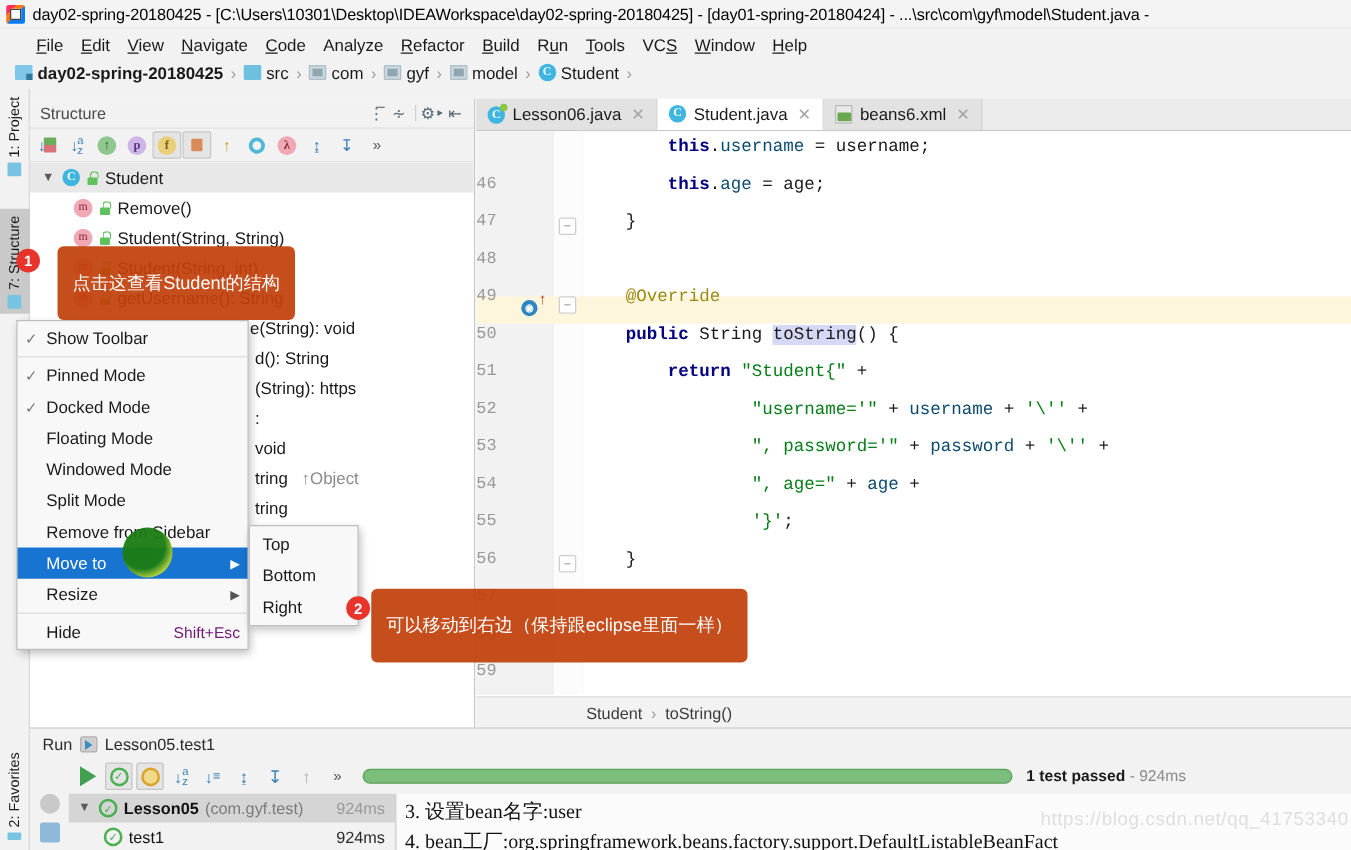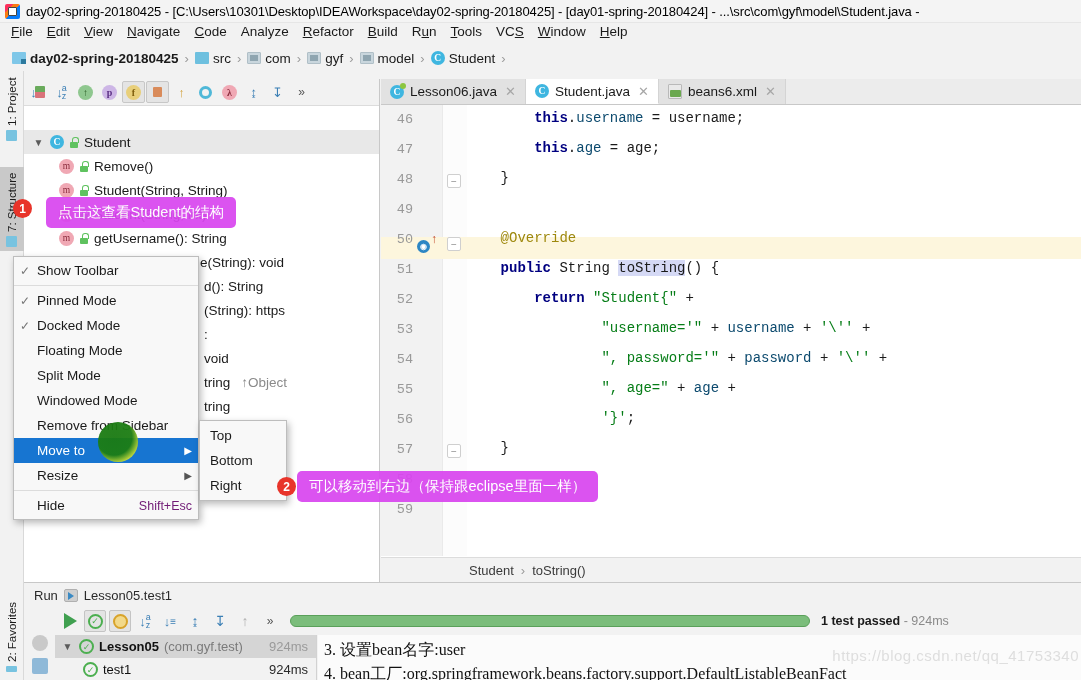--- a/index.html
+++ b/index.html
@@ -34,21 +34,21 @@
   }
   .title-text {
     font-size: 13px; color: #000; white-space: nowrap; overflow: hidden;
     letter-spacing: -0.1px;
   }
 
   
   .menubar {
     position: absolute; left: 0; top: 23px; width: 1081px; height: 22px;
     background: #f2f2f2;
-    display: flex; align-items: flex-start; padding-left: 4px; gap: 0px;
+    display: flex; align-items: flex-end; padding-left: 22px; gap: 0px;
   }
   .menu-item {
     font-size: 13.5px; color: #1a1a1a; padding: 1px 7px; cursor: default;
     white-space: nowrap;
   }
   .menu-item u { text-decoration: underline; }
 
   
   .navbar {
     position: absolute; left: 0; top: 45px; width: 1081px; height: 26px;
@@ -210,22 +210,22 @@
   }
   .gutter {
     position: absolute; left: 0; top: 0; width: 86px; height: 100%;
     background: #f2f2f2;
   }
   .gutter-fold {
     position: absolute; left: 61px; top: 0; width: 25px; height: 100%;
     background: #fcfcfc; border-left: 1px solid #eaeaea;
   }
   .lineno {
-    position: absolute; left: 0; width: 32px; text-align: right;
-    font-family: "Liberation Mono", monospace; font-size: 13.5px; color: #999;
+    position: absolute; left: 0; width: 32px; text-align: left;
+    font-family: "Liberation Mono", monospace; font-size: 13.5px; color: #999; margin-top: 28px;
   }
   .code-line {
     position: absolute; left: 86px; white-space: pre;
     font-family: "Liberation Mono", monospace; font-size: 14px; color: #1a1a1a;
   }
   .hl-row {
     position: absolute; left: 0; right: 0; height: 22px; background: #fdf6dd;
   }
   .k { color: #000080; font-weight: bold; }
   .fld { color: #0c4a6e; }
@@ -293,22 +293,22 @@
     background: radial-gradient(circle at 40% 38%, #1a7a12 0%, #1c7d13 52%, #d9e63a 78%, #e6ee4a 100%);
     z-index: 45; opacity: 0.95;
   }
   .cursor-arrow {
     position: absolute; left: 114px; top: 440px; z-index: 46;
     width: 0; height: 0;
   }
 
   
   .callout {
-    position: absolute; background: #d946ef; color: #fff;
-    font-size: 14.5px; padding: 6px 12px; border-radius: 5px;
+    position: absolute; background: #c2410c; color: #fff;
+    font-size: 14.5px; padding: 20px 12px; border-radius: 5px;
     white-space: nowrap; z-index: 50; opacity: 0.93;
     font-family: "Liberation Sans", sans-serif;
   }
   .badge {
     position: absolute; width: 19px; height: 19px; border-radius: 50%;
     background: #e8342a; color: #fff; font-size: 12px; font-weight: bold;
     display: flex; align-items: center; justify-content: center; z-index: 51;
   }
 
   
@@ -455,20 +455,28 @@
       <span class="vicon"></span>
       <span>7: Structure</span>
     </div>
     <div class="vtab vtab-fav">
       <span class="vicon"></span>
       <span>2: Favorites</span>
     </div>
   </div>
 
   <div class="structure-panel">
+    <div class="struct-header">
+      <div class="struct-title">Structure</div>
+      <div class="hdr-btn">⋮̅</div>
+      <div class="hdr-btn">∻</div>
+      <div class="hdr-sep"></div>
+      <div class="hdr-btn">⚙‣</div>
+      <div class="hdr-btn">⇤</div>
+    </div>
 
     <div class="struct-toolbar">
       <div class="tb">
           <span class="sortaz">↓</span>
           <span style="width:10px;height:12px;background:linear-gradient(#6aab5c 50%,#d9737a 50%);margin-left:-2px;border-radius:1px;"></span>
         </div>
       <div class="tb">
           <span class="sortaz">↓</span>
           <span style="color:#3b7fb5;font-size:9px;line-height:8px;margin-left:-1px;">a<br>z</span>
         </div>
@@ -642,25 +650,25 @@
     <div class="ctxrow">
       <span class="check">✓</span>
       <span class="lbl">Docked Mode</span>
     </div>
     <div class="ctxrow">
       <span class="check"></span>
       <span class="lbl">Floating Mode</span>
     </div>
     <div class="ctxrow">
       <span class="check"></span>
+      <span class="lbl">Windowed Mode</span>
+    </div>
+    <div class="ctxrow">
+      <span class="check"></span>
       <span class="lbl">Split Mode</span>
-    </div>
-    <div class="ctxrow">
-      <span class="check"></span>
-      <span class="lbl">Windowed Mode</span>
     </div>
     <div class="ctxrow">
       <span class="check"></span>
       <span class="lbl">Remove from Sidebar</span>
     </div>
     <div class="ctxrow sel">
       <span class="check"></span>
       <span class="lbl">Move to</span>
       <span class="arrow">▶</span>
     </div>

